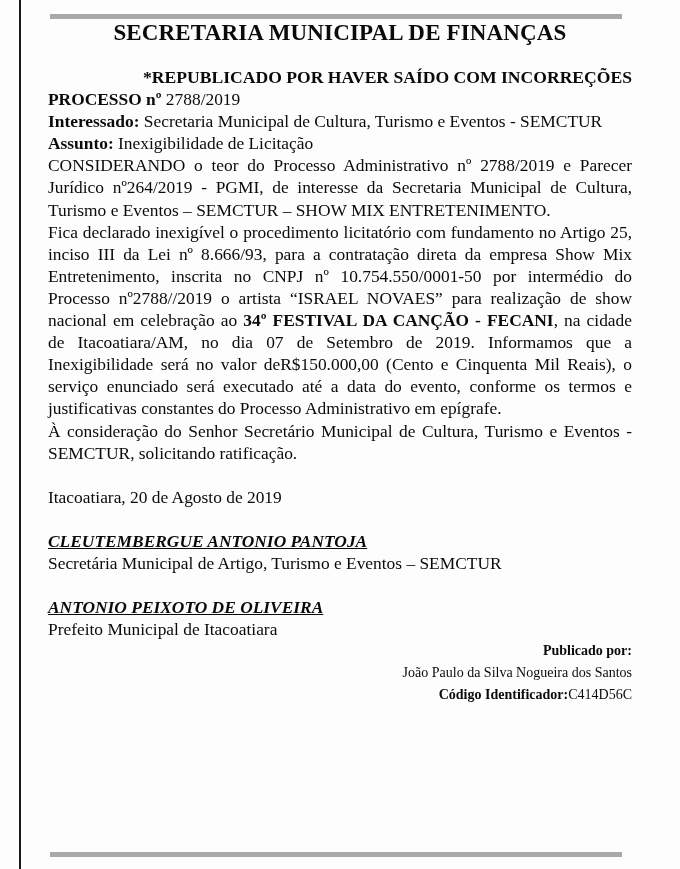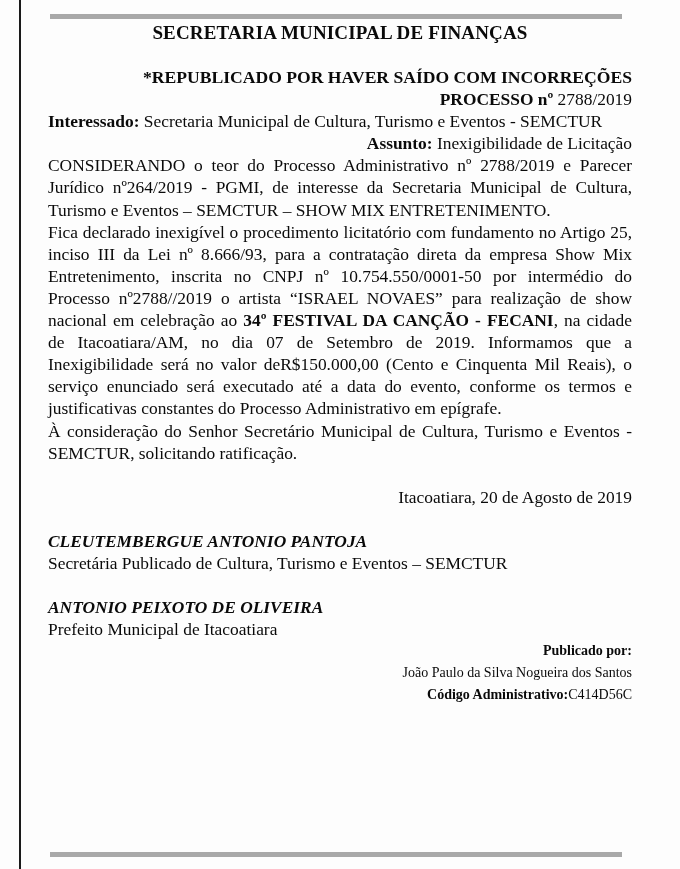--- a/index.html
+++ b/index.html
@@ -56,56 +56,57 @@
   .content {
     position: absolute;
     left: 48px;
     top: 22px;
     width: 584px;
   }
 
   .doc-header {
     text-align: center;
     font-weight: bold;
-    font-size: 19px;
+    font-size: 23px;
     line-height: 22px;
     letter-spacing: 0.15px;
     margin: 0 0 22px 0;
   }
   .doc-header div { white-space: nowrap; }
 
   .para {
     font-size: 17.4px;
     line-height: 22.1px;
     text-align: justify;
     text-justify: inter-word;
     margin: 0;
     hyphens: none;
   }
   .para.flow { text-align: justify; }
-  .para.left { text-align: right; }
+  .para.left { text-align: left; }
 
   b, .b { font-weight: bold; }
 
   .headline {
     font-size: 17.6px;
     line-height: 22.1px;
     font-weight: bold;
     text-align: right;
     margin: 0;
   }
   .spacer-lg { height: 22px; }
 
   .sig-name {
     font-size: 17.4px;
     line-height: 22px;
     font-weight: bold;
     font-style: italic;
     text-align: left;
     margin: 0;
+    text-decoration: underline;
   }
   .sig-role {
     font-size: 17.4px;
     line-height: 22px;
     text-align: left;
     margin: 0;
   }
 
   .footer-block {
     text-align: right;
@@ -145,29 +146,29 @@
 
     <div class="para flow">À consideração do Senhor Secretário Municipal de Cultura, Turismo e Eventos - SEMCTUR, solicitando ratificação.</div>
 
     <div class="spacer-lg"></div>
 
     <div class="para left">Itacoatiara, 20 de Agosto de 2019</div>
 
     <div class="spacer-lg"></div>
 
     <div class="sig-name">CLEUTEMBERGUE ANTONIO PANTOJA</div>
-    <div class="sig-role">Secretária Publicado de Cultura, Turismo e Eventos – SEMCTUR</div>
+    <div class="sig-role">Secretária Municipal de Artigo, Turismo e Eventos – SEMCTUR</div>
 
     <div class="spacer-lg"></div>
 
     <div class="sig-name">ANTONIO PEIXOTO DE OLIVEIRA</div>
     <div class="sig-role">Prefeito Municipal de Itacoatiara</div>
 
     <div class="footer-block">
       <div class="strong">Publicado por:</div>
       <div>João Paulo da Silva Nogueira dos Santos</div>
-      <div class="nowrap"><span class="strong">Código Administrativo:</span><span>C414D56C</span></div>
+      <div class="nowrap"><span class="strong">Código Identificador:</span><span>C414D56C</span></div>
     </div>
 
   </div>
 </div>
 
 <div class="rule-bottom"></div>
 
 </body></html>

